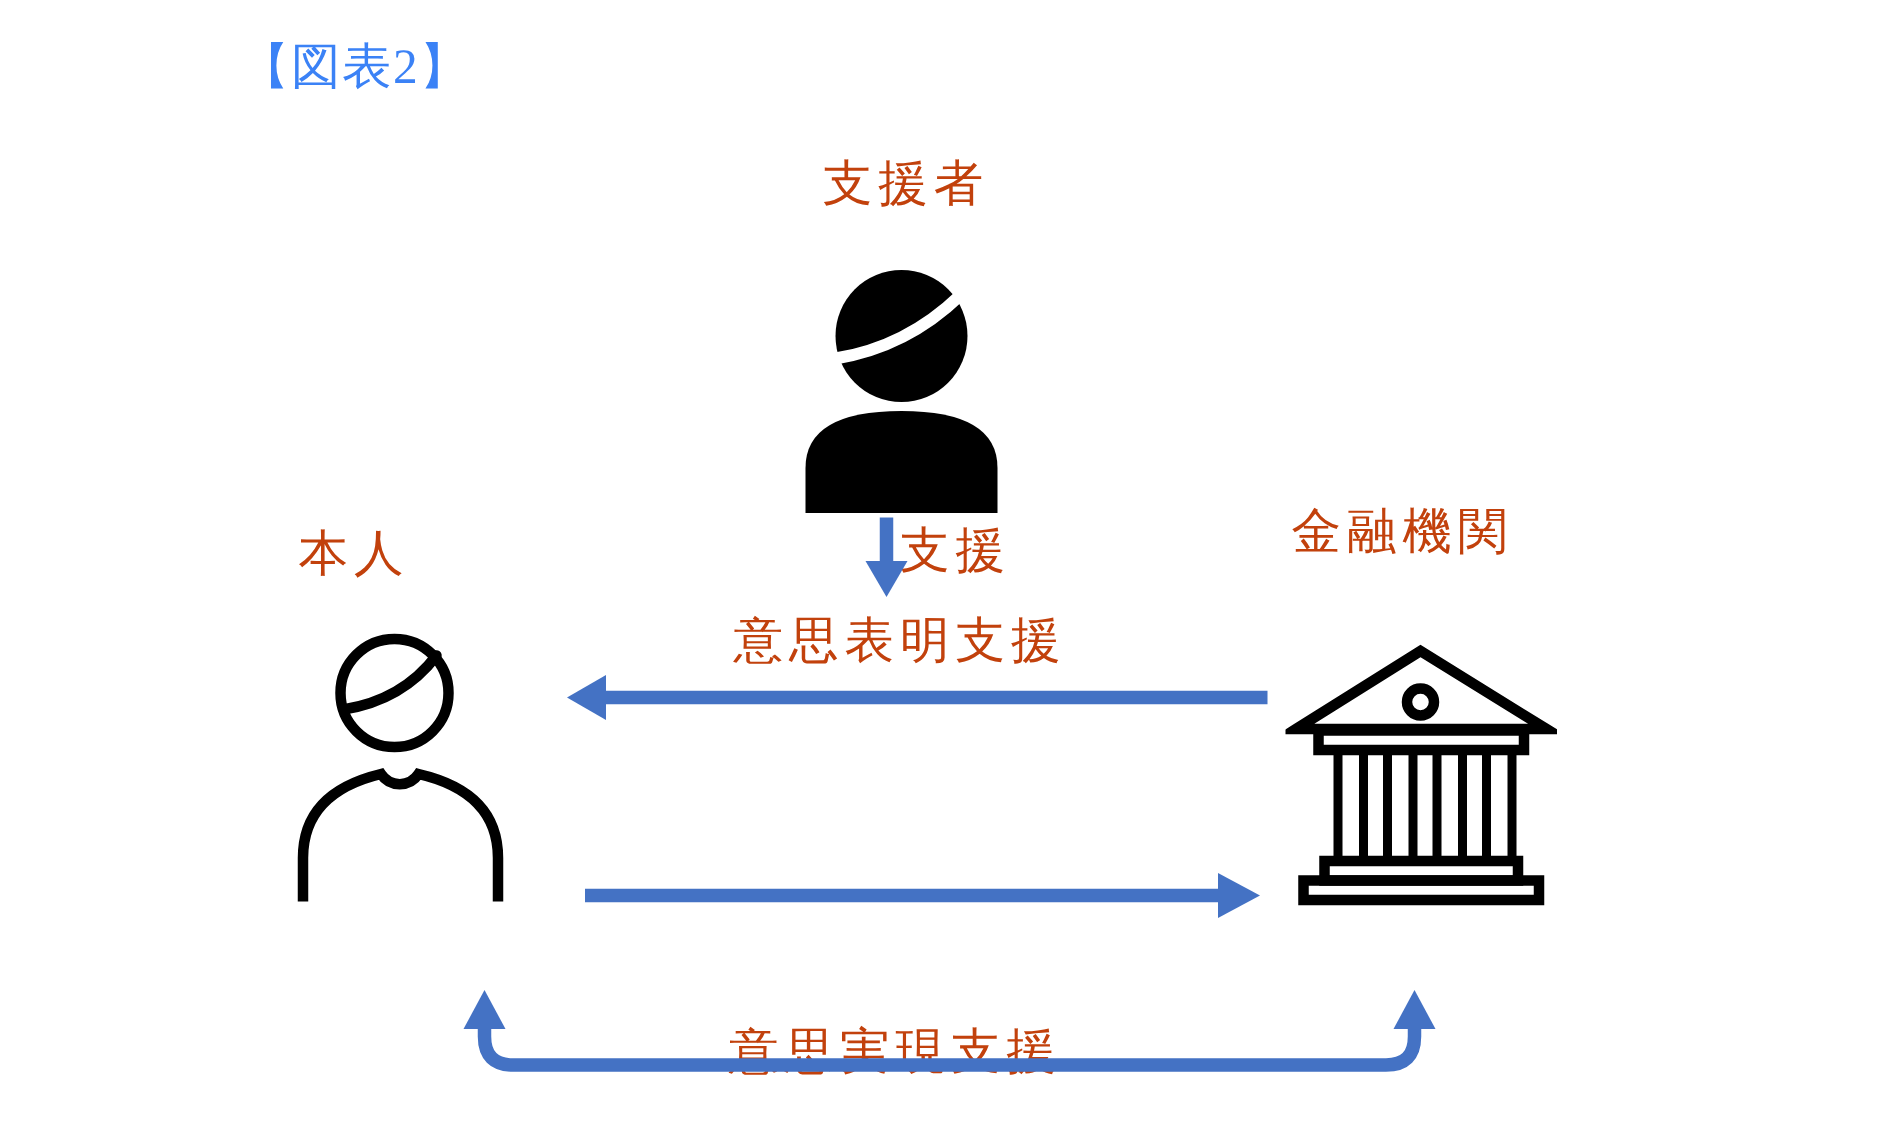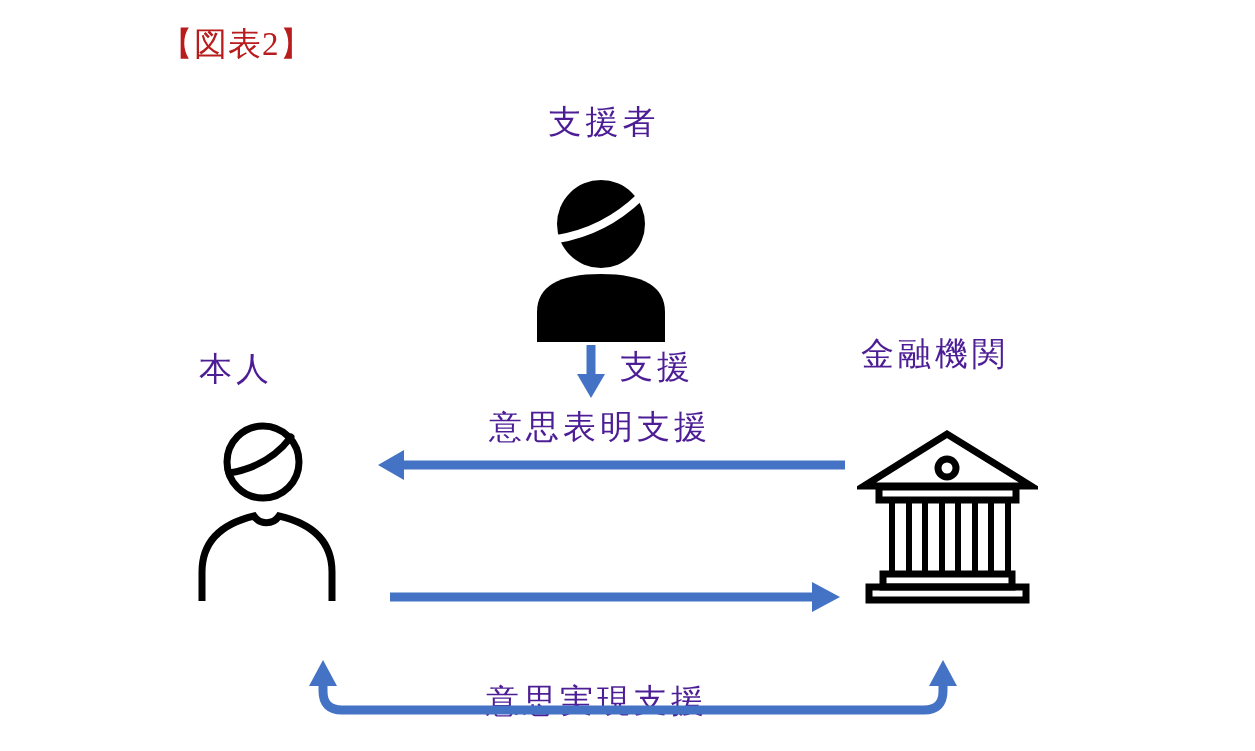--- a/index.html
+++ b/index.html
@@ -8,36 +8,36 @@
     width: 1255px;
     height: 751px;
     background: #ffffff;
     font-family: "Liberation Sans", "DejaVu Sans", sans-serif;
     overflow: hidden;
   }
   .title {
     position: absolute;
     left: 160px; top: 22px;
     font-size: 33px;
-    color: #b91c1c;
+    color: #3b82f6;
     font-family: "Liberation Serif", "DejaVu Serif", serif;
     letter-spacing: 1px;
   }
   .label {
     position: absolute;
     font-size: 33px;
-    color: #4c1d95;
+    color: #c2410c;
     letter-spacing: 4px;
     white-space: nowrap;
   }
   .center { text-align: center; }
   .supporter-label   { left: 454px; top: 100px; width: 300px; }
   .principal-label   { left: 199px; top: 347px; text-align: center; }
   .institution-label { left: 861px; top: 332px; font-family: Liberation Mono, monospace; }
-  .support-arrow-label     { left: 620px; top: 345px; }
+  .support-arrow-label     { left: 600px; top: 345px; }
   .formation-arrow-label   { left: 420px; top: 405px; width: 360px; }
   .expression-arrow-label  { left: 420px; top: 526px; width: 360px; }
   .realization-arrow-label { left: 417px; top: 647px; width: 360px; margin-top: 32px; }
   .icon { position: absolute; }
   .supporter-icon { left: 527px; top: 177px; width: 148px; height: 166px; }
   .principal-icon { left: 196px; top: 420px; width: 148px; height: 181px; }
   .bank-icon      { left: 857px; top: 424px; width: 181px; height: 181px; }
   .arrows-layer { position: absolute; left: 0; top: 0; width: 1255px; height: 751px; }
 </style>
 </head>

